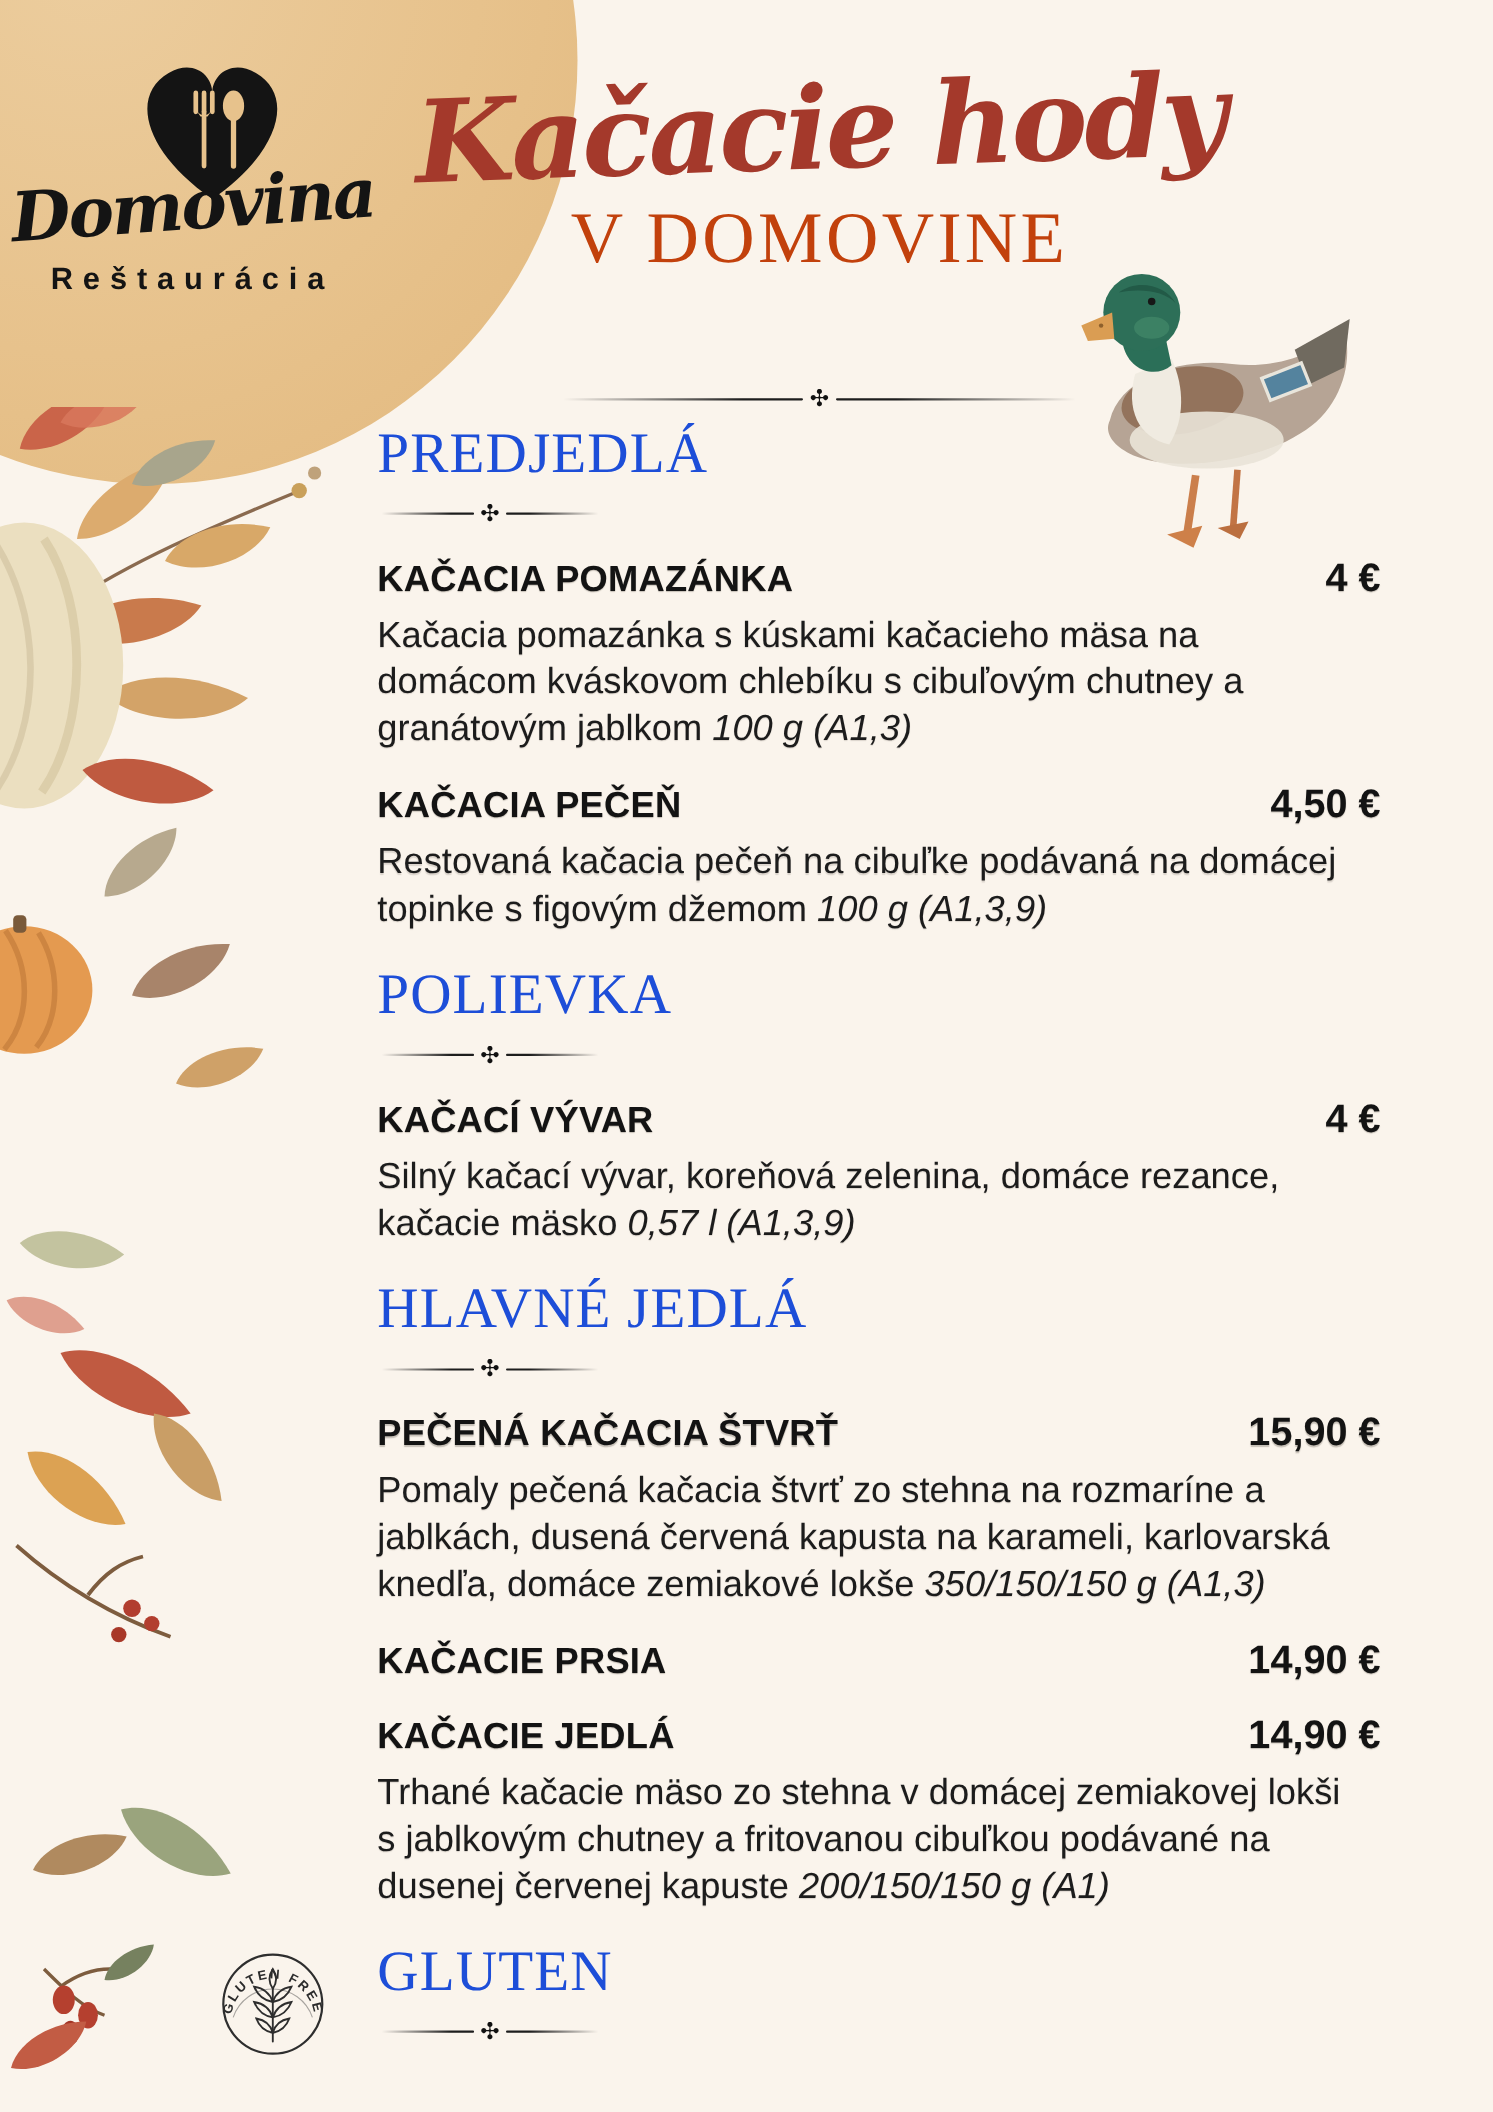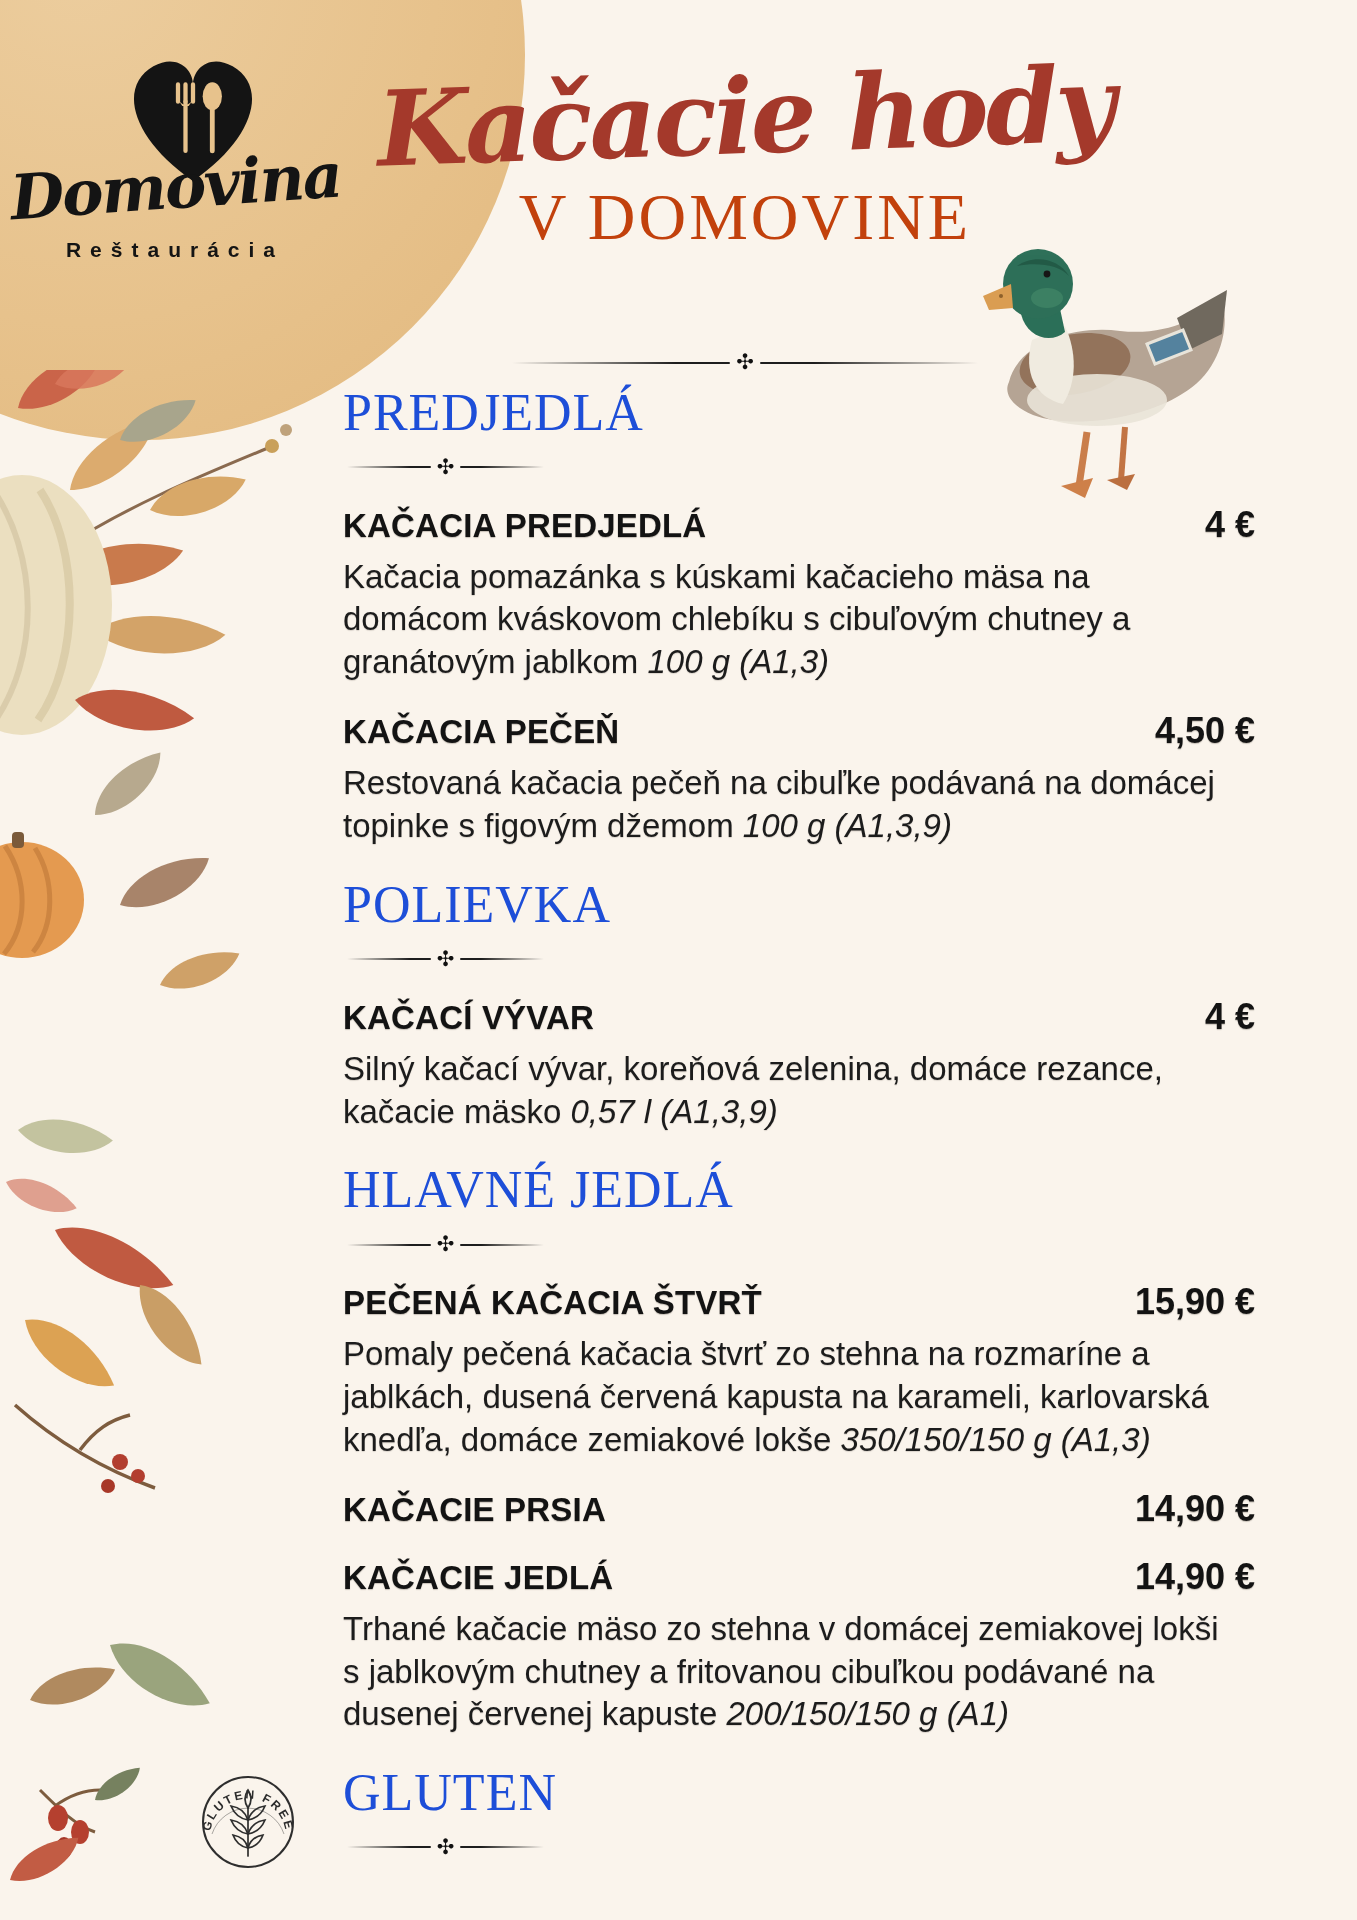--- a/index.html
+++ b/index.html
@@ -10,21 +10,21 @@
   .bg-circle{position:absolute;left:-245px;top:-330px;width:770px;height:770px;border-radius:50%;
     background:radial-gradient(circle at 42% 38%, #eccd9e 0%, #e7c28c 55%, #e2b87d 100%);z-index:1;}
 
   
   .logo{position:absolute;left:10px;top:40px;width:330px;z-index:3;}
   .logo-heart{position:absolute;left:108px;top:12px;}
   .logo-name{position:absolute;left:0px;top:110px;width:330px;text-align:center;
     font-family:"DejaVu Serif",serif;font-style:italic;font-weight:bold;font-size:62px;color:#141414;
     transform:rotate(-4deg);letter-spacing:-2px;}
   .logo-sub{position:absolute;left:10px;top:198px;width:310px;text-align:center;
-    font-size:21px;font-weight:bold;letter-spacing:9px;color:#141414;}
+    font-size:28px;font-weight:bold;letter-spacing:9px;color:#141414;}
 
   
   .title-block{position:absolute;left:370px;top:60px;width:750px;text-align:center;z-index:3;}
   .title-script{font-family:"DejaVu Serif",serif;font-style:italic;font-weight:bold;
     font-size:104px;line-height:1.1;color:#a4392b;letter-spacing:-3px;transform:rotate(-2deg);}
   .title-sub{margin-top:8px;font-family:"Liberation Serif",serif;font-size:66px;line-height:1.05;
     color:#c2410c;letter-spacing:3px;}
 
   
   .divider{display:flex;align-items:center;justify-content:center;}
@@ -169,21 +169,21 @@
 
     <div class="sec">
       <div class="section-heading">PREDJEDLÁ</div>
       <div class="divider divider-sm">
         <span class="line-l"></span>
           <span class="orn">✣</span>
           <span class="line-r"></span>
       </div>
       <div class="item">
         <div class="item-row">
-          <span class="item-title">KAČACIA PREDJEDLÁ</span>
+          <span class="item-title">KAČACIA POMAZÁNKA</span>
           <span class="item-price">4 €</span>
         </div>
         <div class="item-desc"><span>Kačacia pomazánka s kúskami kačacieho mäsa na domácom kváskovom chlebíku s cibuľovým chutney a granátovým jablkom </span><span class="portion">100 g (A1,3)</span></div>
       </div>
       <div class="item">
         <div class="item-row">
           <span class="item-title">KAČACIA PEČEŇ</span>
           <span class="item-price">4,50 €</span>
         </div>
         <div class="item-desc"><span>Restovaná kačacia pečeň na cibuľke podávaná na domácej topinke s figovým džemom </span><span class="portion">100 g (A1,3,9)</span></div>

